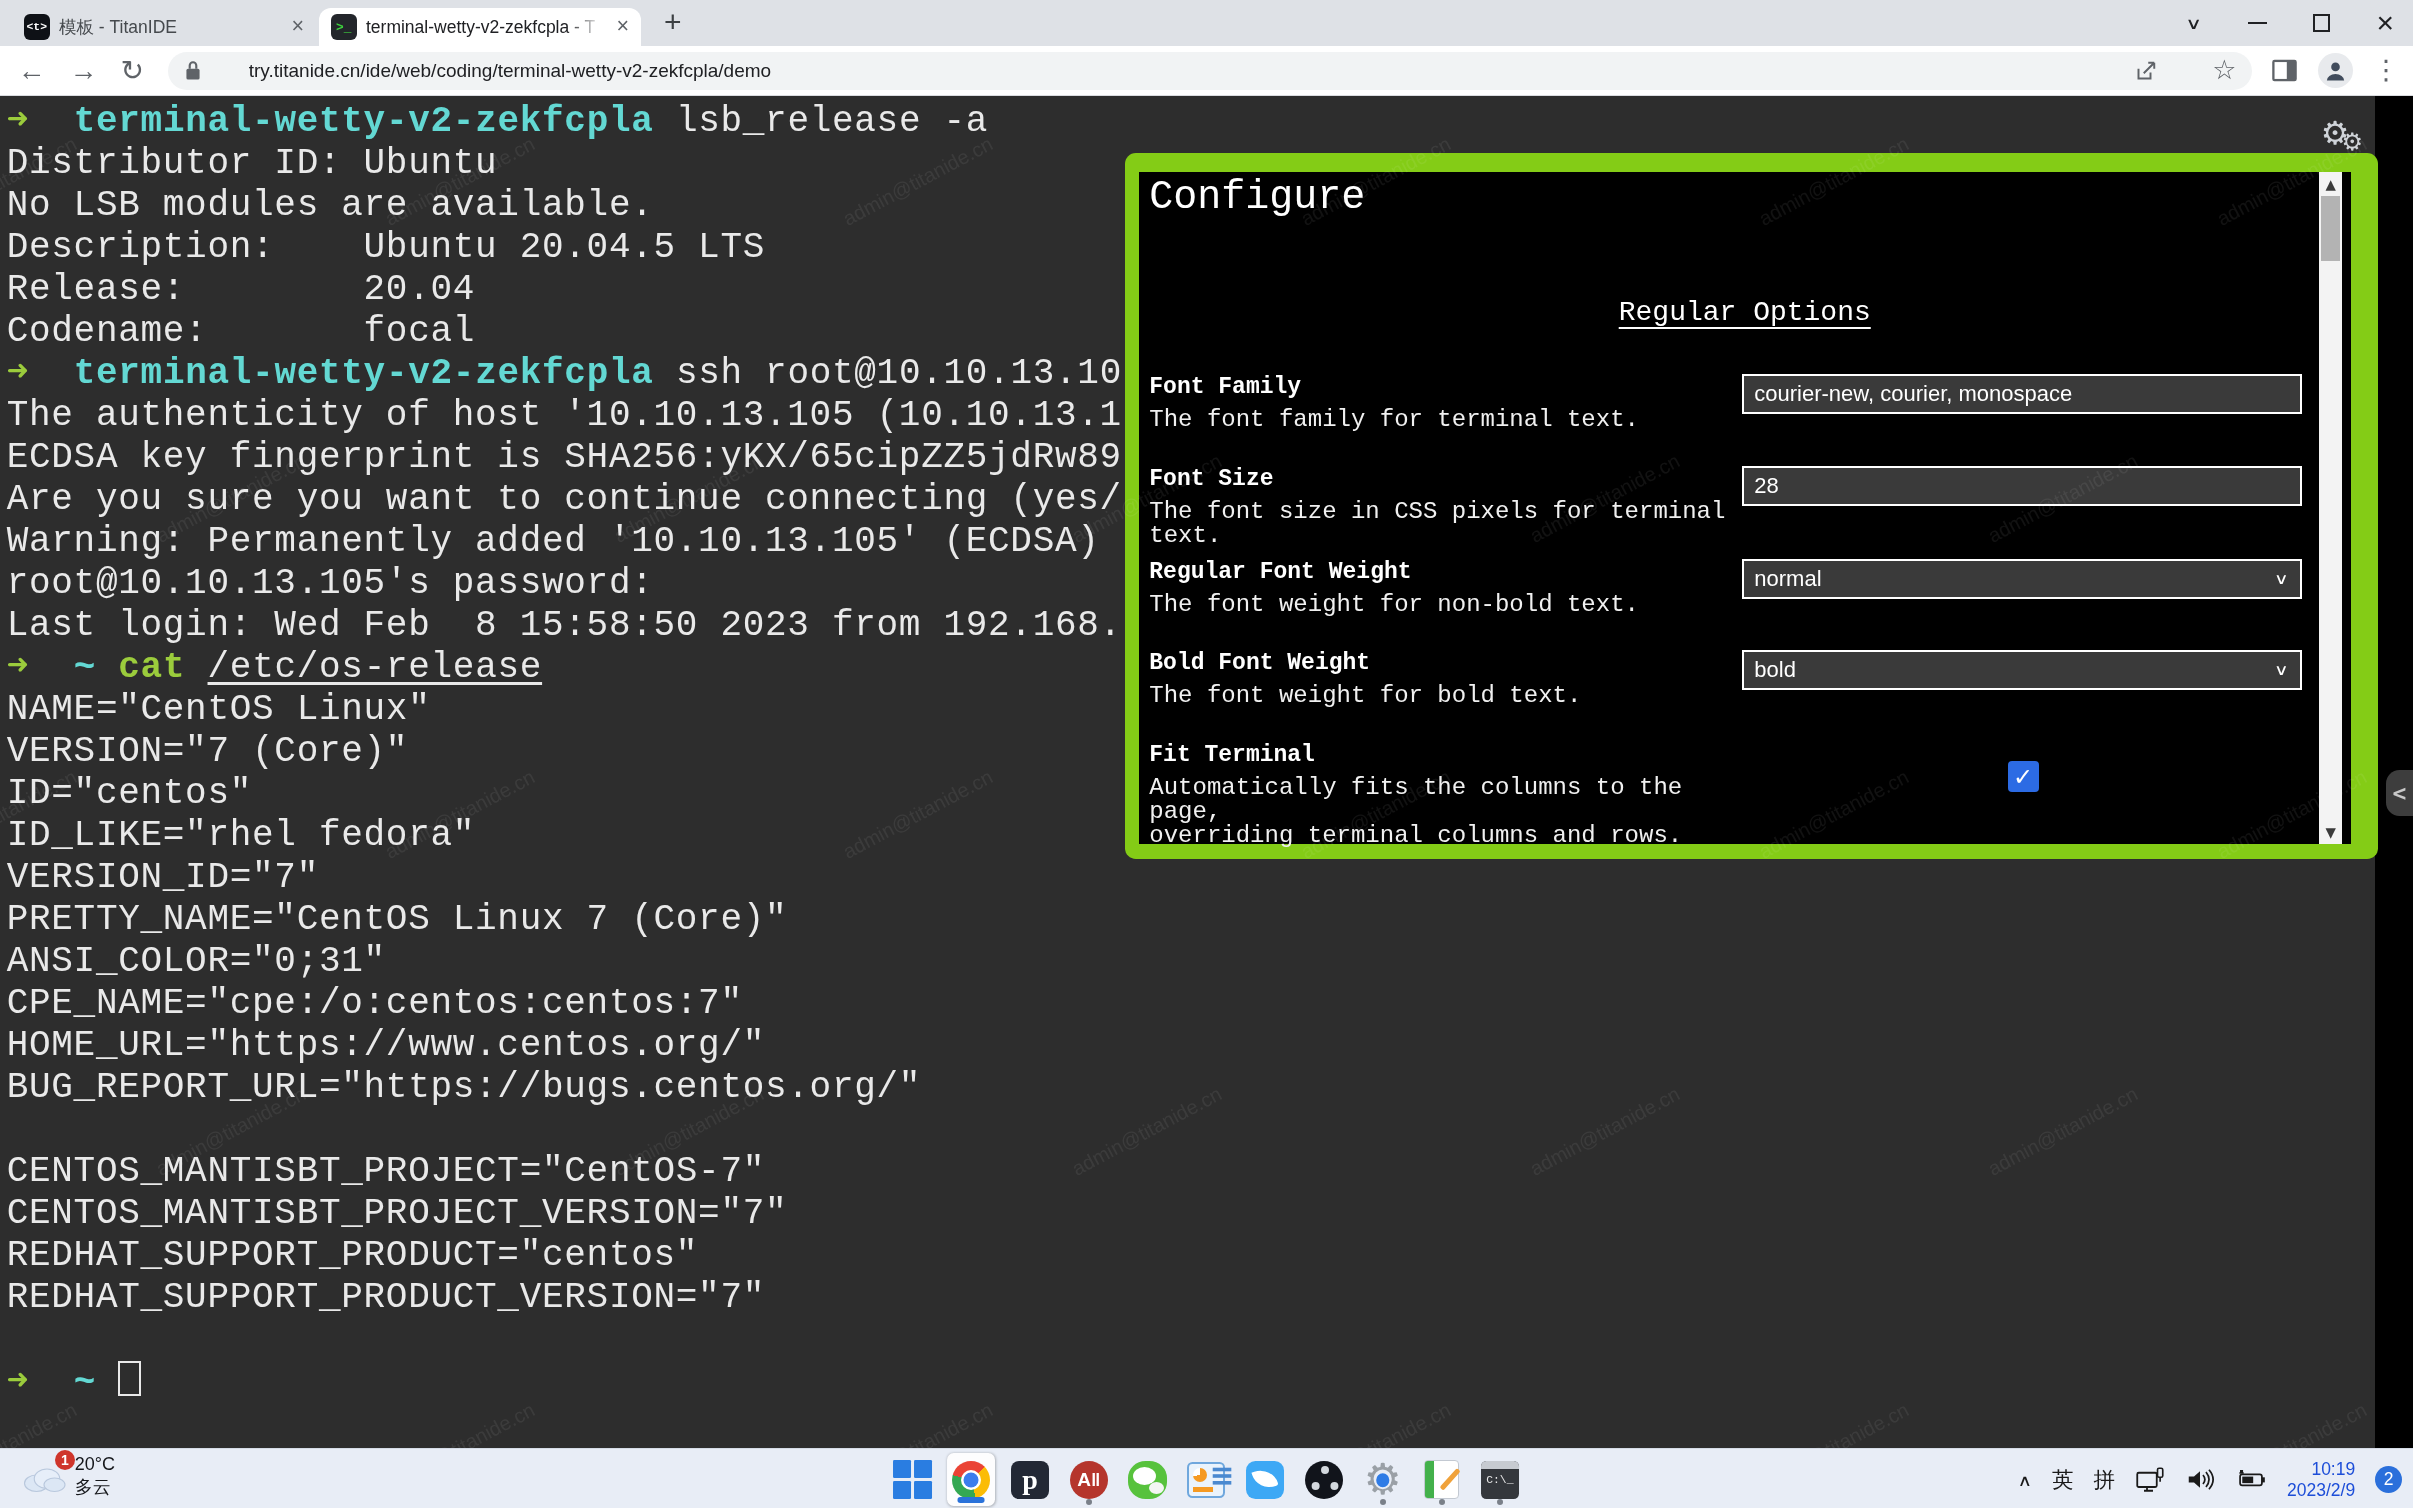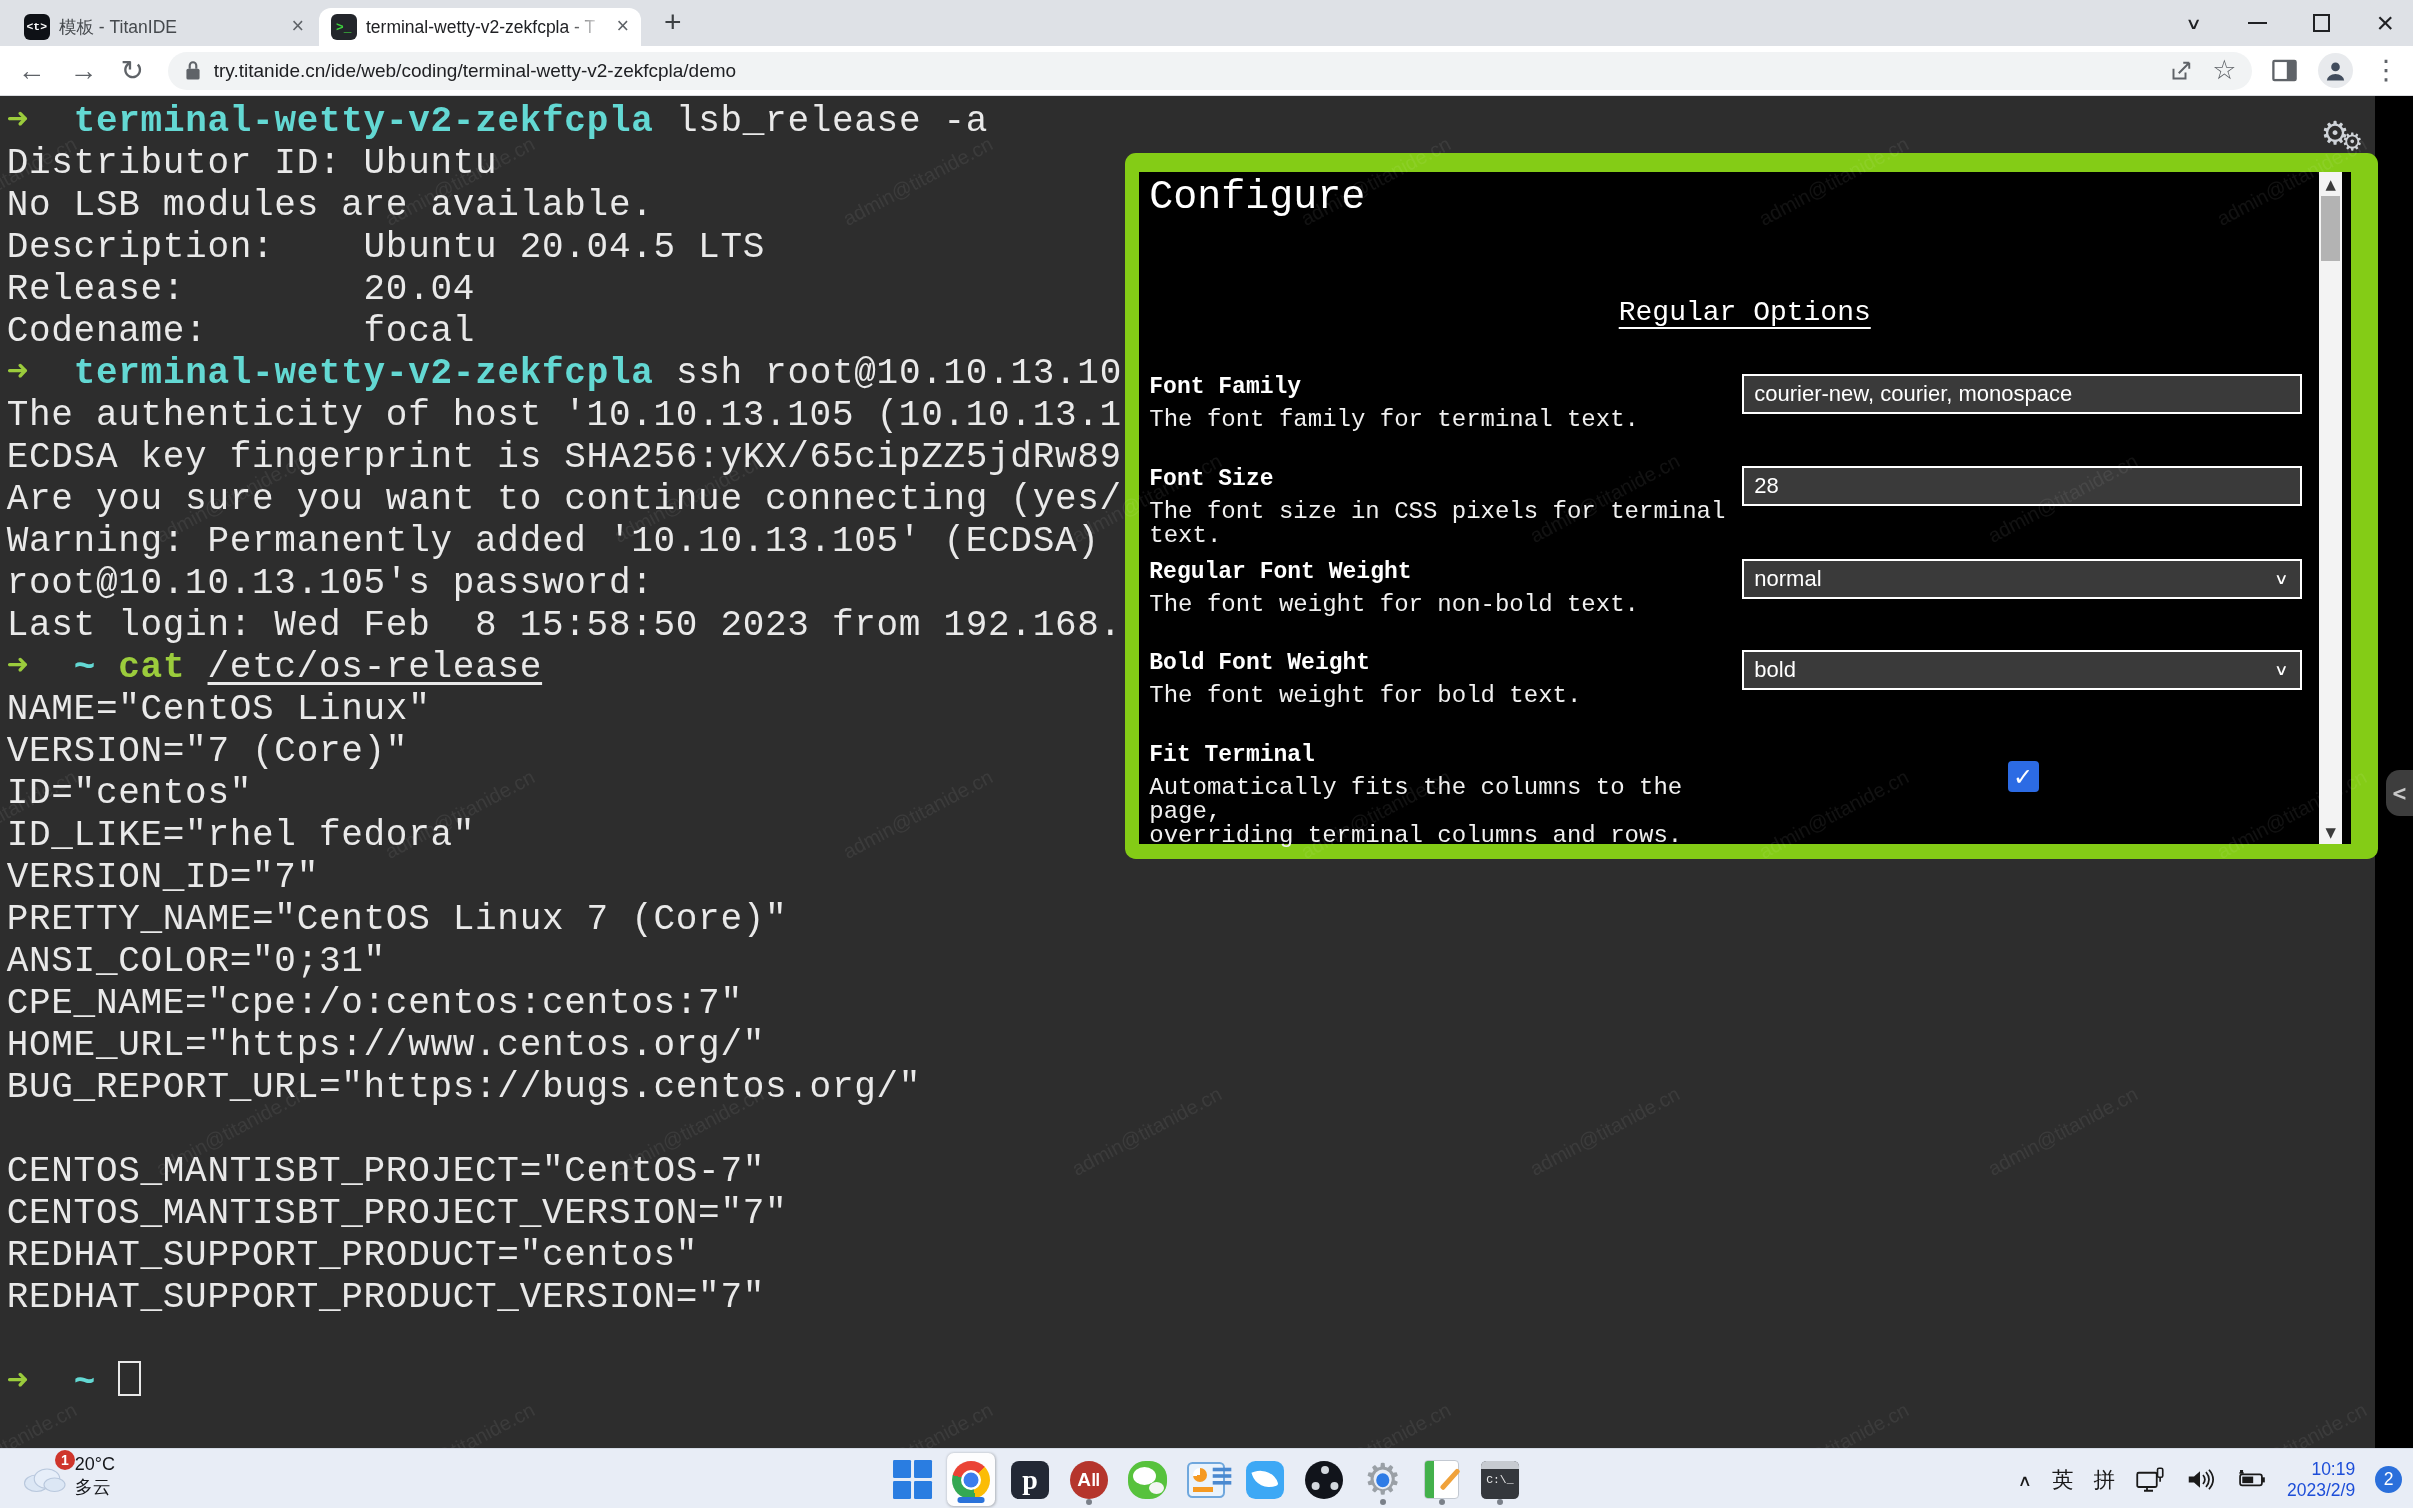--- a/index.html
+++ b/index.html
@@ -32,21 +32,21 @@
   .wc-close{font-size:30px;line-height:1;}
 
   
   .toolbar{position:absolute;left:0;top:46px;width:100%;height:50px;background:#fff;
            border-bottom:0.7px solid #dadce0;display:flex;align-items:center;box-sizing:border-box;}
   .nav-glyph{font-size:28px;color:#5f6368;line-height:1;}
   .btn-back{margin-left:17.5px;}
   .btn-forward{margin-left:24px;}
   .btn-reload{margin-left:23px;}
   .urlpill{margin-left:24px;width:2085px;height:38px;background:#f1f3f4;border-radius:19px;
-           display:flex;align-items:center;padding:0 15px;box-sizing:border-box;}
+           display:flex;align-items:center;padding:0 15px;box-sizing:border-box;gap:35px;}
   .url-text{flex:1 1 auto;font-size:19px;color:#202124;margin-left:10.8px;white-space:nowrap;overflow:hidden;}
   .pill-icon{flex:0 0 auto;margin-left:19px;}
   .star{font-size:27px;color:#5f6368;line-height:1;}
   .after-pill{display:flex;align-items:center;gap:20px;margin-left:19px;}
   .avatar{width:35px;height:35px;border-radius:50%;background:#e8eaed;display:flex;
           align-items:center;justify-content:center;}
   .kebab{font-size:27px;color:#5f6368;line-height:1;margin-right:13.5px;}
 
   
   .content{position:absolute;left:0;top:96px;width:2413px;height:1352px;background:#2d2d2d;overflow:hidden;}

